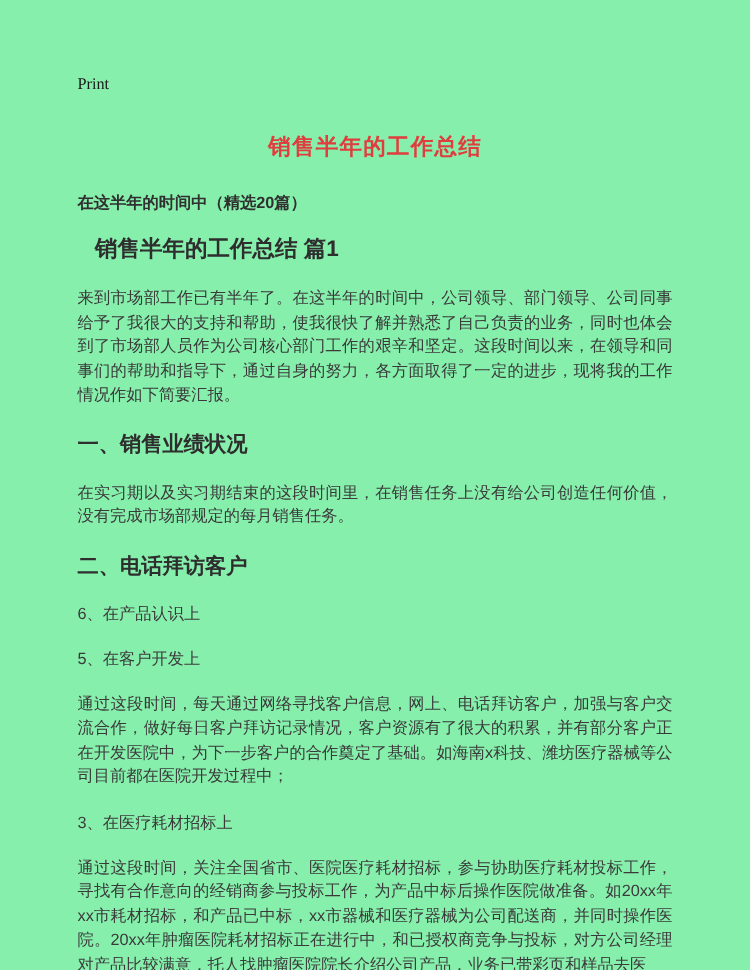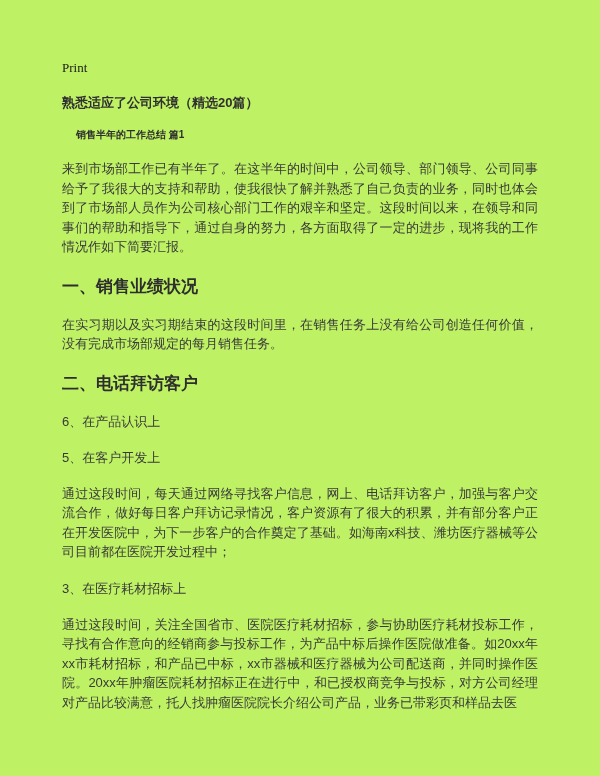--- a/index.html
+++ b/index.html
@@ -5,21 +5,21 @@
   html, body {
     margin: 0;
     padding: 0;
     background: #ffffff;
   }
   .page {
     position: relative;
     width: 600px;
     height: 776px;
     margin: 0 auto;
-    background: #bef264;
+    background: #86efac;
     box-sizing: border-box;
     padding: 58px 62px 0 62px;
     overflow: hidden;
     font-family: "Liberation Sans", "DejaVu Sans", sans-serif;
     color: #3a3a3a;
   }
   .print-link {
     font-family: "Liberation Serif", serif;
     font-size: 13px;
     color: #1a1a1a;
@@ -35,21 +35,21 @@
     margin: 12px 0 24px 0;
     letter-spacing: 1px;
   }
   .doc-subtitle {
     font-size: 13px;
     font-weight: bold;
     color: #303030;
     margin: 0 0 16px 0;
   }
   .part-heading {
-    font-size: 10px;
+    font-size: 18px;
     font-weight: bold;
     color: #2e2e2e;
     margin: 0 0 12px 14px;
   }
   .section-heading {
     font-size: 17px;
     font-weight: bold;
     color: #2e2e2e;
     margin: 18px 0 14px 0;
   }
@@ -67,22 +67,23 @@
     margin: 17px 0 14px 0;
   }
 </style>
 </head>
 <body>
 
 <div class="page">
 
   <div class="print-link">Print</div>
 
+  <h1 class="doc-title">销售半年的工作总结</h1>
 
-  <div class="doc-subtitle">熟悉适应了公司环境（精选20篇）</div>
+  <div class="doc-subtitle">在这半年的时间中（精选20篇）</div>
 
   <h2 class="part-heading">销售半年的工作总结 篇1</h2>
 
   <p class="para">来到市场部工作已有半年了。在这半年的时间中，公司领导、部门领导、公司同事给予了我很大的支持和帮助，使我很快了解并熟悉了自己负责的业务，同时也体会到了市场部人员作为公司核心部门工作的艰辛和坚定。这段时间以来，在领导和同事们的帮助和指导下，通过自身的努力，各方面取得了一定的进步，现将我的工作情况作如下简要汇报。</p>
 
   <h3 class="section-heading">一、销售业绩状况</h3>
 
   <p class="para">在实习期以及实习期结束的这段时间里，在销售任务上没有给公司创造任何价值，没有完成市场部规定的每月销售任务。</p>
 
   <h3 class="section-heading">二、电话拜访客户</h3>

